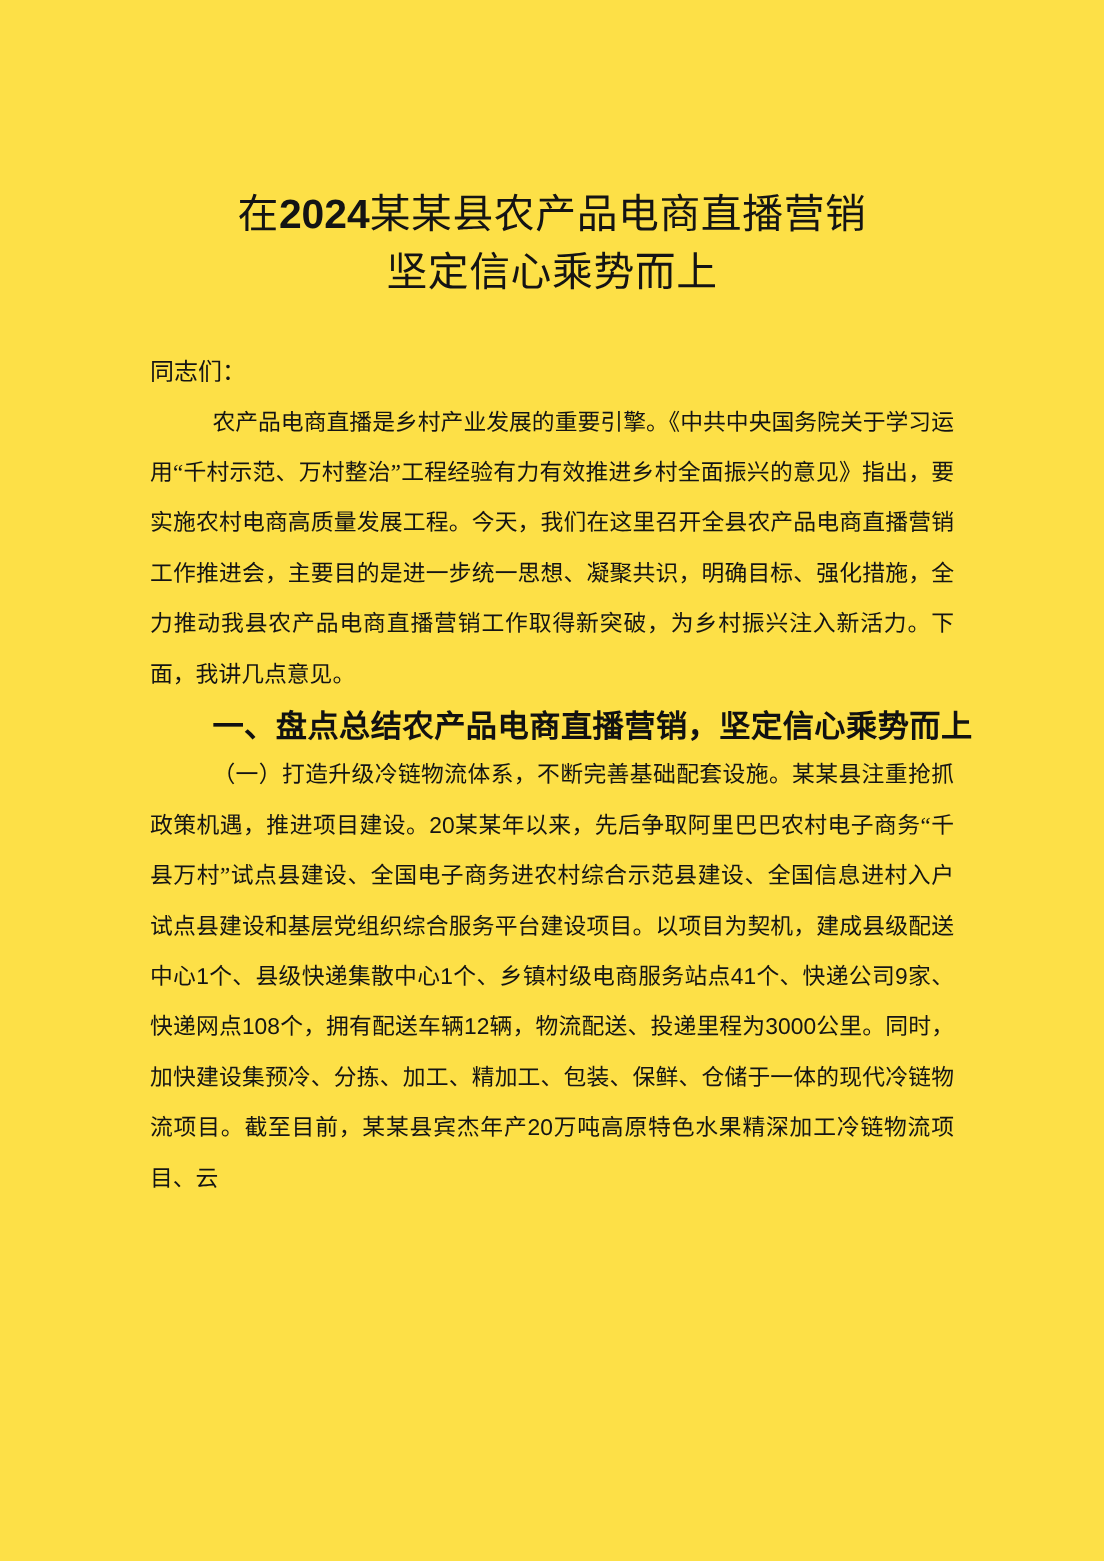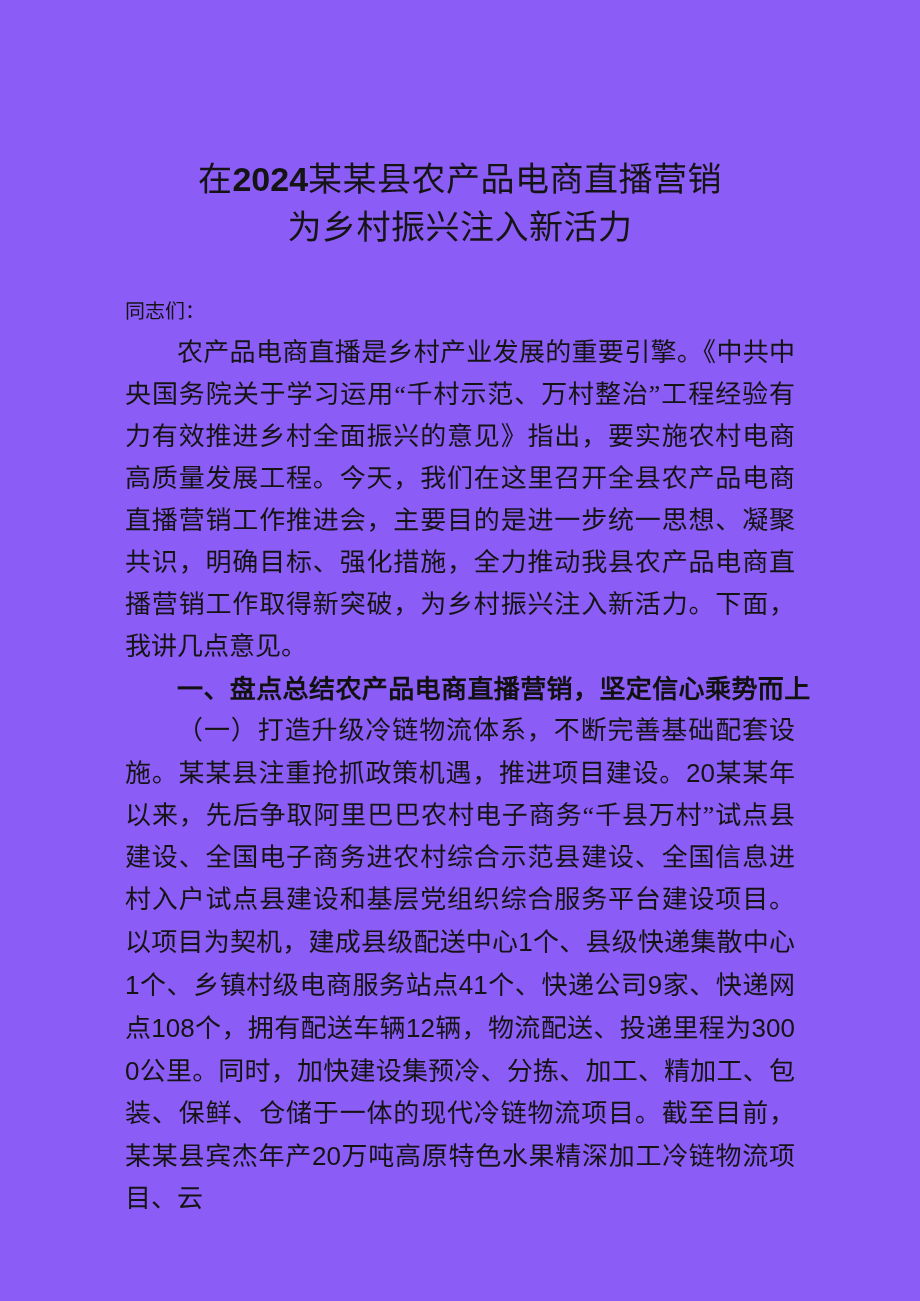--- a/index.html
+++ b/index.html
@@ -7,21 +7,21 @@
     margin: 0;
     padding: 0;
     background: #ffffff;
   }
 
   .page {
     position: relative;
     width: 920px;
     height: 1301px;
     margin: 0 auto;
-    background: #8b5cf6;
+    background: #fde047;
     overflow: hidden;
     box-sizing: border-box;
     padding: 155px 125px 0 125px;
     font-family: "Liberation Serif", "DejaVu Serif", serif;
     color: #141414;
     -webkit-font-smoothing: antialiased;
   }
 
   
   .doc-title {
@@ -53,21 +53,21 @@
   p.salutation {
     margin: 0;
     font-size: 20px;
     line-height: 42px;
     text-indent: 0;
     text-align: left;
   }
 
   p.para {
     margin: 0;
-    font-size: 26px;
+    font-size: 19px;
     line-height: 42px;
     text-indent: 52px;
     text-align: justify;
     text-justify: inter-ideograph;
     word-break: break-all;
     letter-spacing: 0;
   }
 
   
   .para .num,
@@ -90,21 +90,21 @@
     white-space: nowrap;
   }
 </style>
 </head>
 <body>
 
 <div class="page">
 
   <h1 class="doc-title">
     <span class="title-line">在<span class="num">2024</span>某某县农产品电商直播营销</span>
-    <span class="title-line">为乡村振兴注入新活力</span>
+    <span class="title-line">坚定信心乘势而上</span>
   </h1>
 
   <div class="body-block">
 
     <p class="salutation">同志们：</p>
 
     <p class="para">农产品电商直播是乡村产业发展的重要引擎。《中共中央国务院关于学习运用“千村示范、万村整治”工程经验有力有效推进乡村全面振兴的意见》指出，要实施农村电商高质量发展工程。今天，我们在这里召开全县农产品电商直播营销工作推进会，主要目的是进一步统一思想、凝聚共识，明确目标、强化措施，全力推动我县农产品电商直播营销工作取得新突破，为乡村振兴注入新活力。下面，我讲几点意见。</p>
 
     <h2 class="sec-heading">一、盘点总结农产品电商直播营销，坚定信心乘势而上</h2>
 

